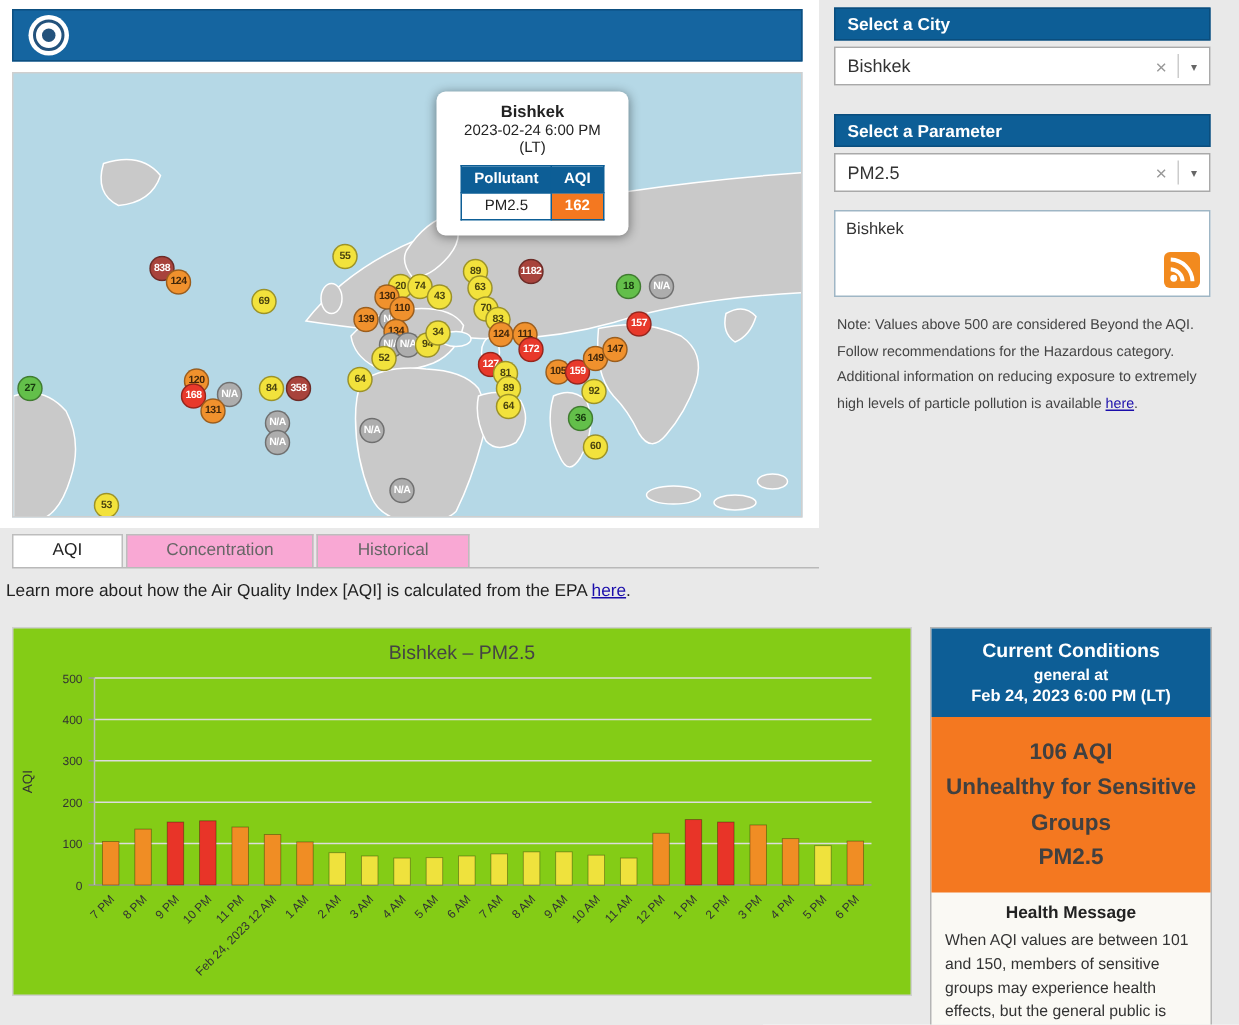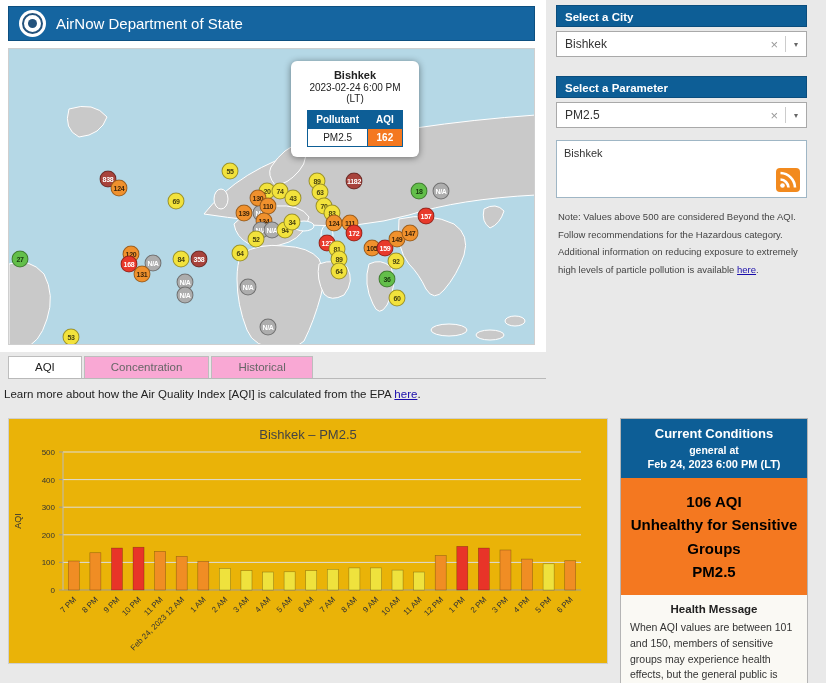--- a/index.html
+++ b/index.html
@@ -41,30 +41,30 @@
   
   .tab-bar { position: absolute; left: 8px; top: 356px; width: 538px; display: flex; border-bottom: 1px solid #b9b9b9; }
   .tab { height: 22px; line-height: 21px; padding: 0 26px; font-size: 11.5px; color: #666; background: #f9a8d4;
     border: 1px solid #bdbdbd; border-bottom: none; margin-right: 2px; cursor: pointer; }
   .tab.active { background: #ffffff; color: #222; position: relative; }
 
   .learn-more { position: absolute; left: 4px; top: 388px; font-size: 11.5px; color: #222; }
   .learn-more a, .note a { color: #1a0dab; text-decoration: underline; cursor: pointer; }
 
   
-  .chart-panel { position: absolute; left: 8px; top: 418px; width: 600px; height: 246px; background: #eab308; border: 1px solid #cfcfcf; }
+  .chart-panel { position: absolute; left: 8px; top: 418px; width: 600px; height: 246px; background: #84cc16; border: 1px solid #cfcfcf; }
   .chart-title { text-align: center; font-size: 13px; color: #444; margin-top: 8px; }
 
   
   .conditions { position: absolute; left: 620px; top: 418px; width: 188px; border: 1px solid #b5b5b5; background: #faf9f4; }
   .cond-header { background: #0d5e96; color: #fff; text-align: center; padding: 7px 4px 8px; }
   .cond-title { font-size: 13px; font-weight: bold; }
   .cond-observed { font-size: 10.5px; font-weight: bold; margin-top: 3px; }
   .cond-date { font-size: 11px; font-weight: bold; margin-top: 2px; }
-  .cond-aqi { background: #f47820; color: #000000; text-align: center; font-weight: bold; font-size: 15px; line-height: 1.55; padding: 12px 6px; }
+  .cond-aqi { background: #f47820; color: #404040; text-align: center; font-weight: bold; font-size: 15px; line-height: 1.55; padding: 12px 6px; }
   .cond-health-title { text-align: center; font-weight: bold; font-size: 11.5px; color: #222; padding: 8px 0 5px; }
   .cond-health-text { font-size: 10.5px; color: #333; line-height: 1.5; padding: 0 9px 12px; }
 
   
   .sel-header { position: absolute; left: 556px; width: 251px; height: 22px; background: #0d5e96; color: #fff;
     font-size: 11.5px; font-weight: bold; line-height: 22px; padding-left: 8px; border: 1px solid #0a4d7d; }
   .dropdown { position: absolute; left: 556px; width: 251px; height: 26px; background: #fff; border: 1px solid #a9a9a9;
     display: flex; align-items: center; cursor: pointer; }
   .dd-value { flex: 1; font-size: 12px; color: #333; padding-left: 8px; }
   .dd-clear { color: #999; font-size: 13px; padding: 0 7px; cursor: pointer; }
@@ -82,21 +82,20 @@
 
 <div class="page">
   <div class="top-left-wrap"></div>
 
   <div class="app-header">
     <div class="seal">
       <div class="seal-inner">
           <div class="seal-core"></div>
         </div>
     </div>
-    <div class="app-title">AirNow Department of State</div>
   </div>
 
   <div class="map">
     <svg class="basemap" width="527" height="297" viewBox="0 0 527 297">
       <rect width="527" height="297" fill="#b5d8e6"></rect>
       <g fill="#c9c9c9" stroke="#ffffff" stroke-width="1">
 
         <path d="M60,60 Q85,52 98,68 Q92,86 70,88 Q54,80 60,60 Z"></path>
 
         <path d="M195,165 Q230,120 300,100 Q400,75 527,66 L527,146 Q450,150 400,166 Q350,180 300,176 Q240,172 195,165 Z"></path>

